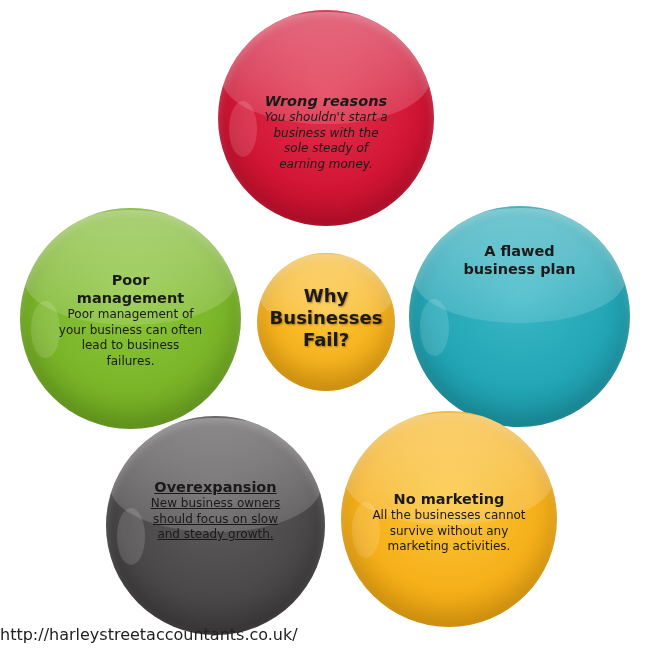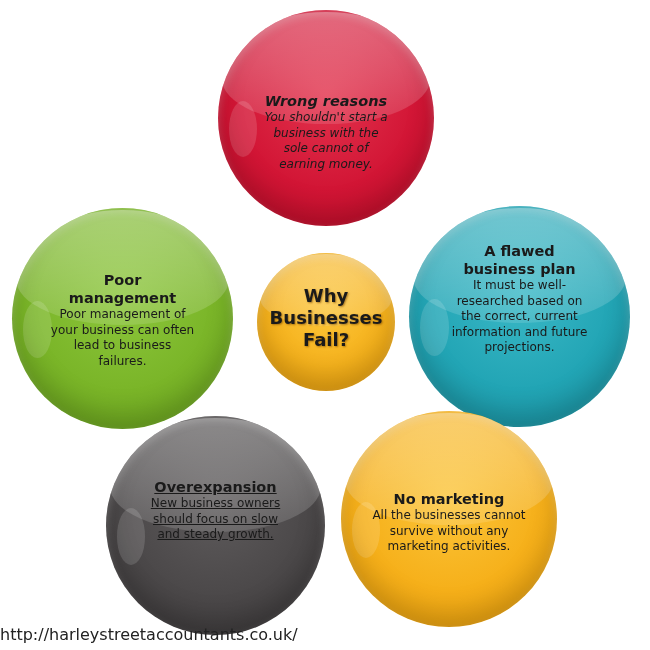--- a/index.html
+++ b/index.html
@@ -33,21 +33,21 @@
     position: absolute; left: 0; right: 0; text-align: center; color: #1a1a1a;
     z-index: 2;
   }
   .title { font-size: 14.5px; font-weight: bold; line-height: 18px; }
   .body { font-size: 12px; line-height: 15.5px; }
 
   #b-red { left: 218px; top: 10px; width: 216px; height: 216px;
     background: radial-gradient(circle at 50% 40%, #e2334d 0%, #d21535 55%, #c00a26 100%); font-style: italic; }
   #b-red .content { top: 82px; padding: 0 42px; }
 
-  #b-green { left: 12px; top: 208px; width: 221px; height: 221px;
+  #b-green { left: 20px; top: 208px; width: 221px; height: 221px;
     background: radial-gradient(circle at 50% 40%, #8cc63c 0%, #7ab528 55%, #66a11a 100%); }
   #b-green .content { top: 63px; padding: 0 36px; }
 
   #b-teal { left: 409px; top: 206px; width: 221px; height: 221px;
     background: radial-gradient(circle at 50% 40%, #3bb8c6 0%, #22a5b5 55%, #17909f 100%); }
   #b-teal .content { top: 36px; padding: 0 42px; }
 
   #b-center { left: 257px; top: 253px; width: 138px; height: 138px;
     background: radial-gradient(circle at 50% 40%, #fbc53a 0%, #f6b21c 55%, #ec9f08 100%); }
   #b-center .content { top: 32px; padding: 0 8px; }
@@ -73,41 +73,40 @@
 <body>
 
 <div>
 
   <div class="bubble" id="b-red">
     <div class="gloss"></div>
     <div class="side-shine"></div>
     <div class="rim"></div>
     <div class="content">
       <div class="title">Wrong reasons</div>
-      <div class="body">You shouldn't start a business with the sole cannot of earning money.</div>
+      <div class="body">You shouldn't start a business with the sole steady of earning money.</div>
     </div>
   </div>
 
   <div class="bubble" id="b-green">
     <div class="gloss"></div>
     <div class="side-shine"></div>
     <div class="rim"></div>
     <div class="content">
       <div class="title">Poor management</div>
       <div class="body">Poor management of your business can often lead to business failures.</div>
     </div>
   </div>
 
   <div class="bubble" id="b-teal">
     <div class="gloss"></div>
     <div class="side-shine"></div>
     <div class="rim"></div>
     <div class="content">
       <div class="title">A flawed business plan</div>
-      <div class="body">It must be well-researched based on the correct, current information and future projections.</div>
     </div>
   </div>
 
   <div class="bubble" id="b-center">
     <div class="gloss"></div>
     <div class="rim"></div>
     <div class="content">
       <div class="center-title">Why</div>
       <div class="center-title">Businesses</div>
       <div class="center-title">Fail?</div>

